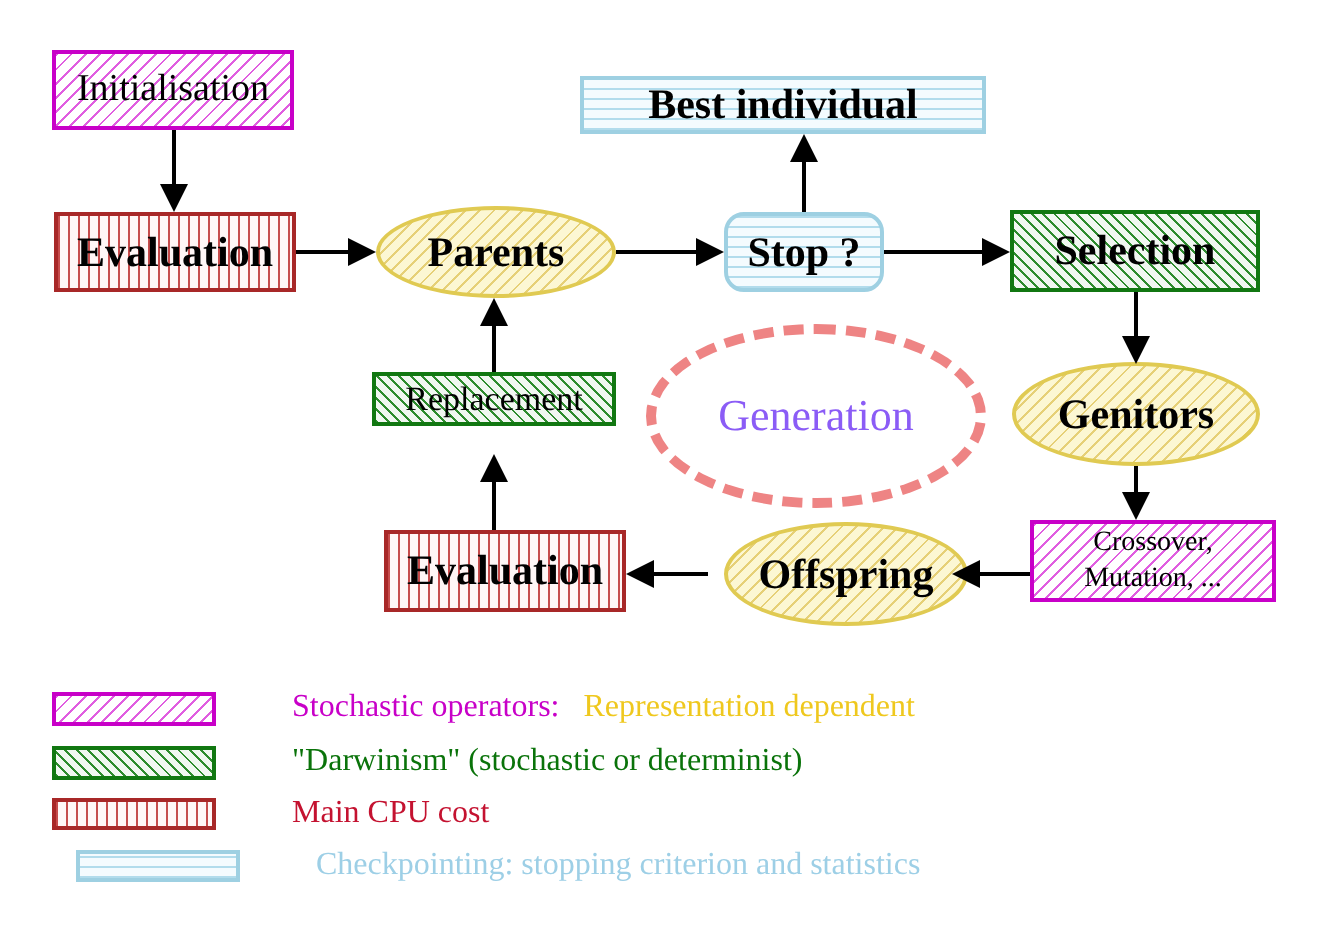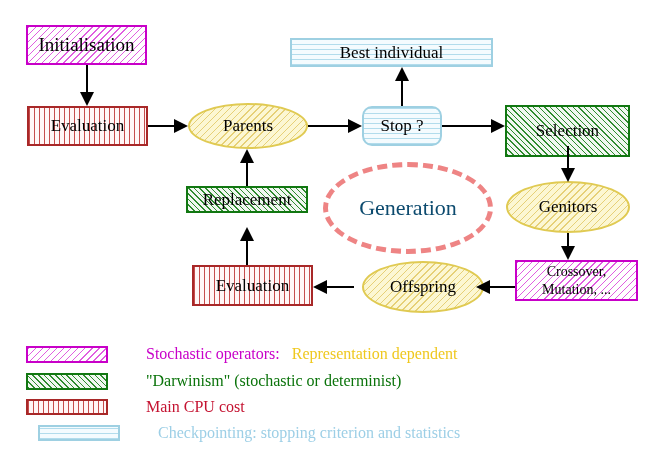--- a/index.html
+++ b/index.html
@@ -15,58 +15,58 @@
   .p-magenta { background:repeating-linear-gradient(135deg,#e05ee0 0 1px,#ffffff 1px 5px); border:2px solid #c800c8; }
   .p-red     { background:repeating-linear-gradient(90deg,#c64c4c 0 1px,#fff6f6 1px 5px); border:2px solid #a82828; }
   .p-green   { background:repeating-linear-gradient(45deg,#2e8b2e 0 1px,#f1f7f1 1px 4px); border:2px solid #117711; }
   .p-cyan    { background:repeating-linear-gradient(0deg,#b2dcec 0 1px,#f4fbfe 1px 5px); border:2px solid #9ed0e2; }
   .p-yellow  { background:repeating-linear-gradient(135deg,#e6d077 0 1px,#fcf7d3 1px 5px); border:2px solid #e0ca52; border-radius:50%; }
   .rounded   { border-radius:10px; }
   
   .gen-ellipse {
     position:absolute; border:5px dashed #ee8484; border-radius:50%;
     display:flex; align-items:center; justify-content:center;
-    color:#0c4a6e; box-sizing:border-box;
+    color:#8b5cf6; box-sizing:border-box;
   }
   
   .ln { position:absolute; background:#000; }
   .ah { position:absolute; width:0; height:0; }
   .ah-r { border-top:7px solid transparent; border-bottom:7px solid transparent; border-left:14px solid #000; }
   .ah-l { border-top:7px solid transparent; border-bottom:7px solid transparent; border-right:14px solid #000; }
   .ah-d { border-left:7px solid transparent; border-right:7px solid transparent; border-top:14px solid #000; }
   .ah-u { border-left:7px solid transparent; border-right:7px solid transparent; border-bottom:14px solid #000; }
   
   .legend-row { position:absolute; left:26px; display:flex; align-items:center; }
   .swatch { width:82px; height:17px; box-sizing:border-box; flex:0 0 auto; }
   .legend-text { margin-left:38px; font-size:16px; white-space:nowrap; }
   .t-magenta { color:#c800c8; }
   .t-gold    { color:#efc81e; }
   .t-green   { color:#0a730a; }
   .t-crimson { color:#c41230; }
   .t-ltblue  { color:#9dcfe6; }
   
-  .fs-19 { font-size:19px; } .fs-21 { font-size:17px; } .fs-17 { font-size:17px; }
+  .fs-19 { font-size:19px; } .fs-21 { font-size:21px;font-weight:bold; } .fs-17 { font-size:17px; }
   .fs-14 { font-size:14px; line-height:1.25; } .fs-22 { font-size:22px; }
 </style>
 </head>
 <body>
 
 <div class="canvas">
 
   <div class="node p-magenta fs-19" style="left:26px; top:25px; width:121px; height:40px;">Initialisation</div>
 
   <div class="node p-red fs-21" style="left:27px; top:106px; width:121px; height:40px;">Evaluation</div>
 
   <div class="node p-yellow fs-21" style="left:188px; top:103px; width:120px; height:46px;">Parents</div>
 
   <div class="node p-cyan fs-21" style="left:290px; top:38px; width:203px; height:29px;">Best individual</div>
 
   <div class="node p-cyan rounded fs-21" style="left:362px; top:106px; width:80px; height:40px;">Stop ?</div>
 
-  <div class="node p-green fs-21" style="left:505px; top:105px; width:125px; height:52px;">Selection</div>
+  <div class="node p-green fs-21" style="left:505px; top:105px; width:125px; height:41px;">Selection</div>
 
   <div class="node p-yellow fs-21" style="left:506px; top:181px; width:124px; height:52px;">Genitors</div>
 
   <div class="node p-magenta fs-14" style="left:515px; top:260px; width:123px; height:41px; flex-direction:column;">
     <span>Crossover,</span>
     <span>Mutation, ...</span>
   </div>
 
   <div class="node p-yellow fs-21" style="left:362px; top:261px; width:122px; height:52px;">Offspring</div>
 

